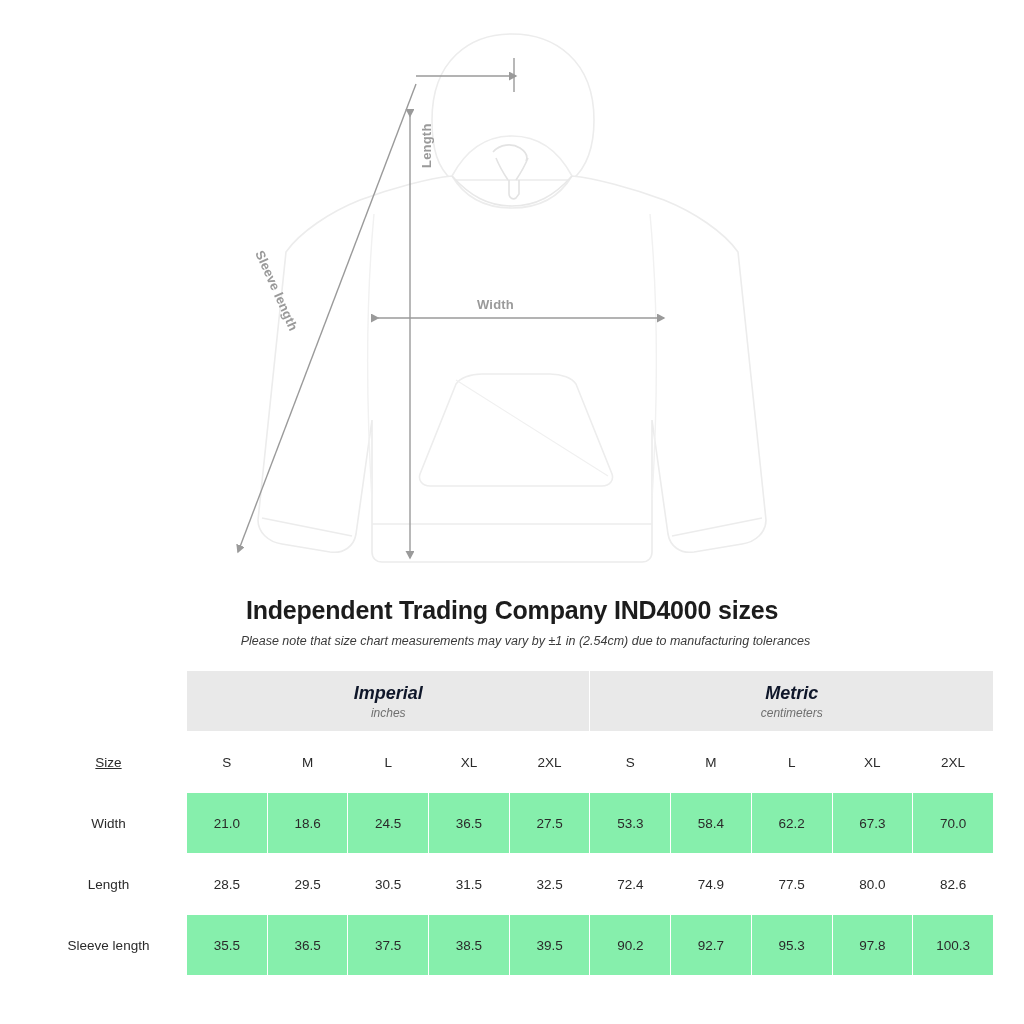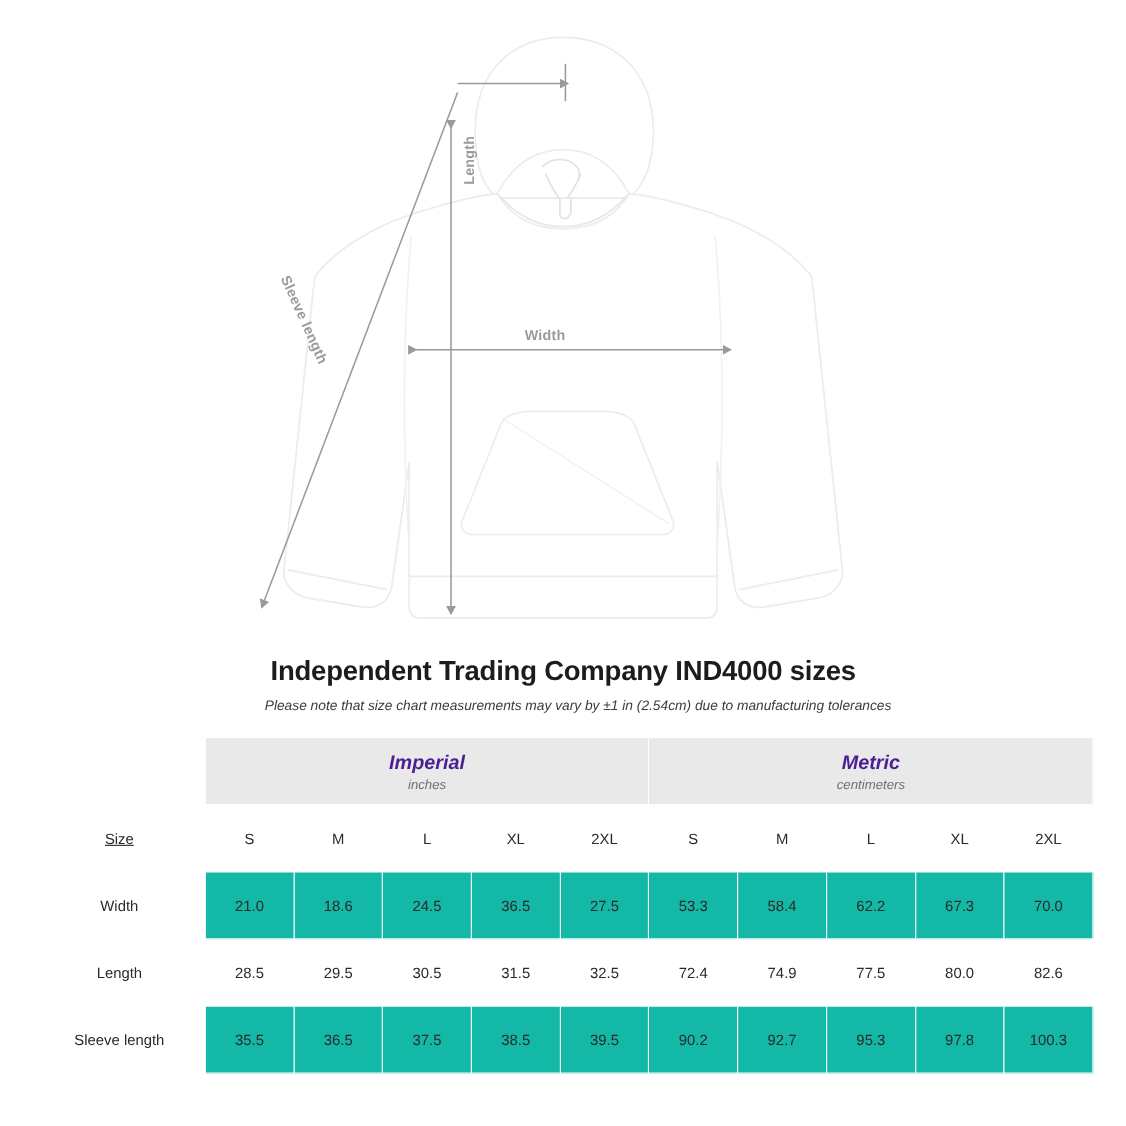--- a/index.html
+++ b/index.html
@@ -96,21 +96,21 @@
     height: 60px;
   }
   .unit-head {
     background: #e9e9e9;
     height: 92px;
   }
   .unit-system {
     font-size: 18px;
     font-style: italic;
     font-weight: bold;
-    color: #4c1d95;
+    color: #0f172a;
     display: block;
     line-height: 1.25;
   }
   .unit-unit {
     font-size: 12px;
     font-style: italic;
     color: #6f6f6f;
     display: block;
     margin-top: 2px;
   }
@@ -126,21 +126,21 @@
     color: #2b2b2b;
     height: 56px;
   }
   .row-label {
     font-weight: bold;
     font-size: 13.5px;
     color: #2b2b2b;
     background: inherit;
   }
   tr.band-grey td {
-    background: #14b8a6;
+    background: #86efac;
   }
   tr.band-white td {
     background: #ffffff;
   }
   .size-head td.corner-cell,
   tr.band-grey td.row-label,
   tr.band-white td.row-label {
     background: #ffffff;
   }
 </style>

